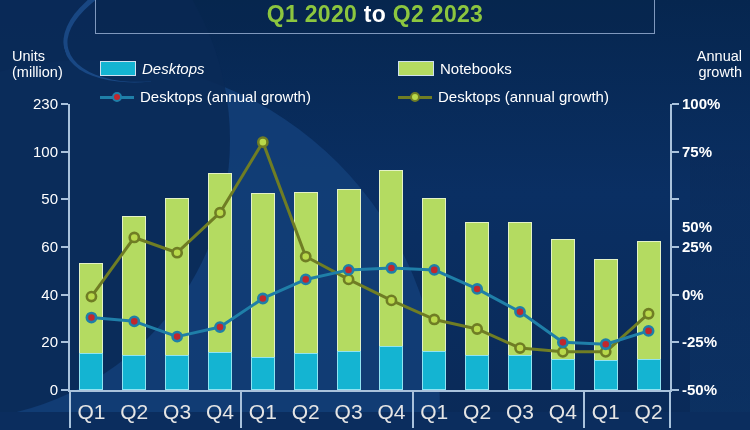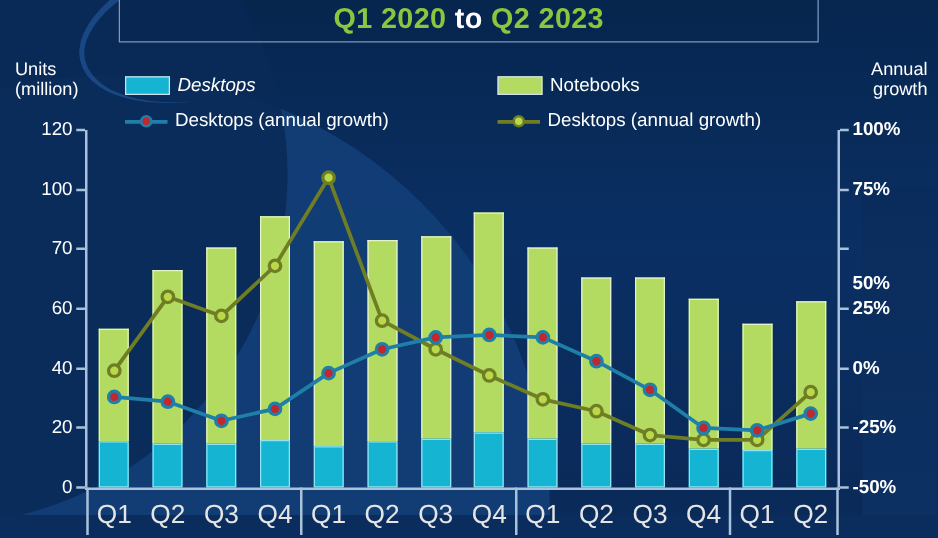--- a/index.html
+++ b/index.html
@@ -136,25 +136,25 @@
   <div id="ticks-left">
       <div class="tick l" style="top: 285px;"></div>
       <div class="ylabel l" style="top: 278px;">0</div>
       <div class="tick l" style="top: 237.333px;"></div>
       <div class="ylabel l" style="top: 230.333px;">20</div>
       <div class="tick l" style="top: 189.667px;"></div>
       <div class="ylabel l" style="top: 182.667px;">40</div>
       <div class="tick l" style="top: 142px;"></div>
       <div class="ylabel l" style="top: 135px;">60</div>
       <div class="tick l" style="top: 94.3333px;"></div>
-      <div class="ylabel l" style="top: 87.3333px;">70</div>
+      <div class="ylabel l" style="top: 87.3333px;">50</div>
       <div class="tick l" style="top: 46.6667px;"></div>
       <div class="ylabel l" style="top: 39.6667px;">100</div>
       <div class="tick l" style="top: -1px;"></div>
-      <div class="ylabel l" style="top: -8px;">120</div>
+      <div class="ylabel l" style="top: -8px;">230</div>
     </div>
   <div id="ticks-right">
       <div class="tick r" style="top: 285px;"></div>
       <div class="ylabel r" style="top: 278px;">-50%</div>
       <div class="tick r" style="top: 237.333px;"></div>
       <div class="ylabel r" style="top: 230.333px;">-25%</div>
       <div class="tick r" style="top: 189.667px;"></div>
       <div class="ylabel r" style="top: 182.667px;">0%</div>
       <div class="tick r" style="top: 142px;"></div>
       <div class="ylabel r" style="top: 135px;">25%</div>

